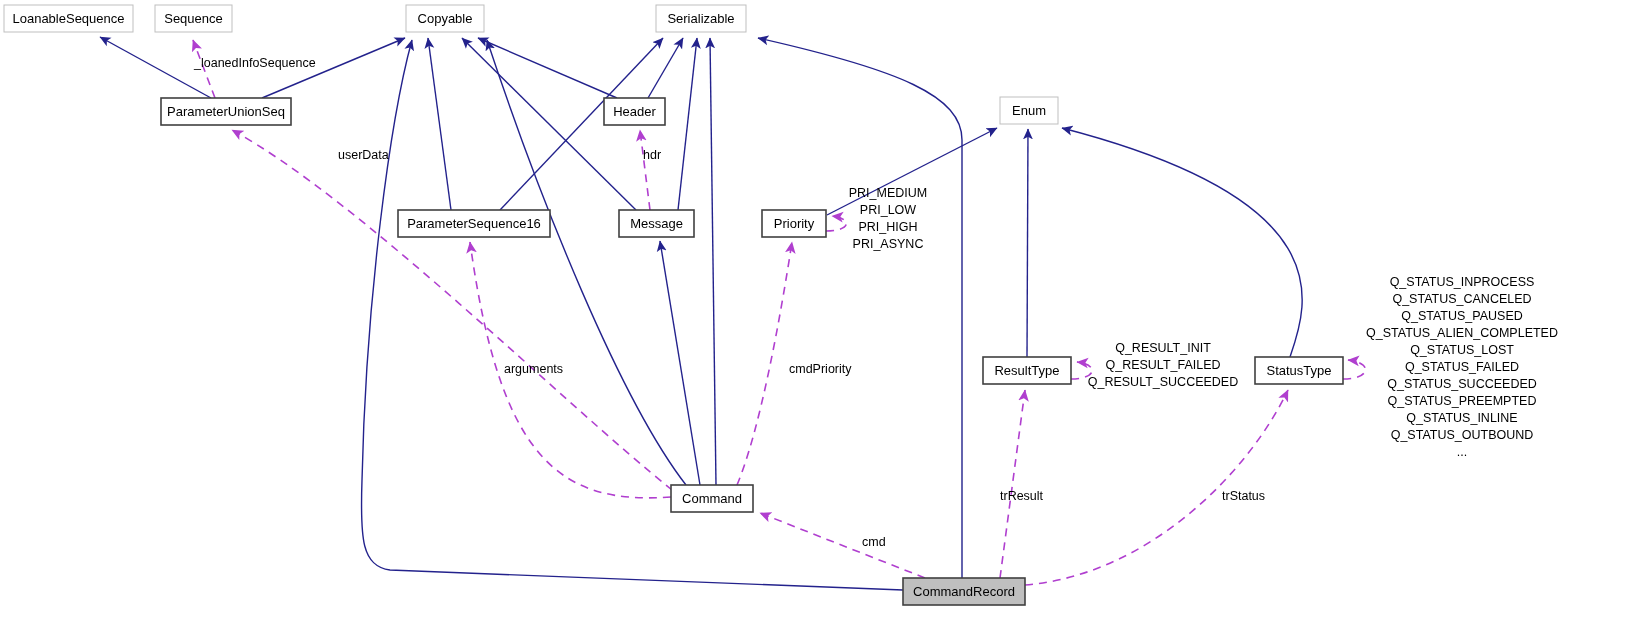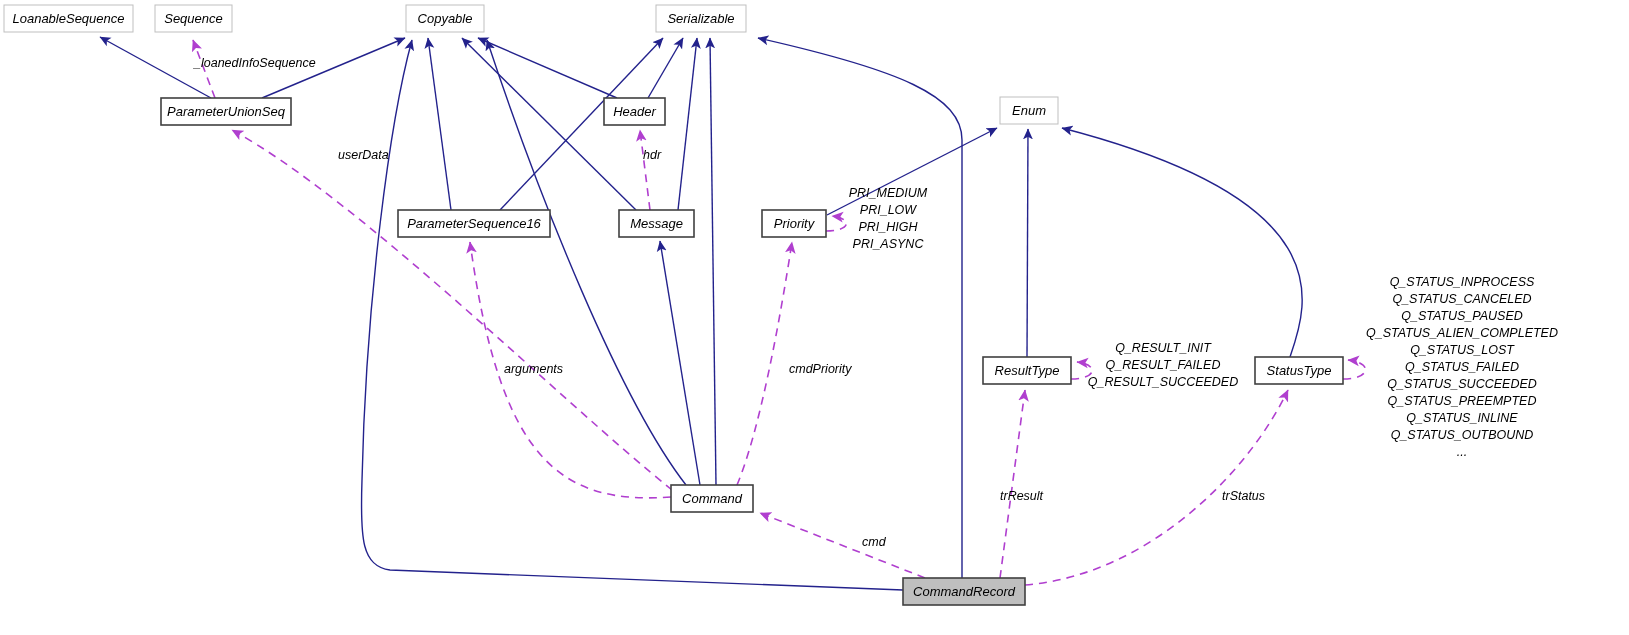--- a/index.html
+++ b/index.html
@@ -10,21 +10,20 @@
   body {
     width: 1629px;
     height: 635px;
     font-family: "Liberation Sans", sans-serif;
     overflow: hidden;
   }
   #diagram-root {
     position: relative;
     width: 1629px;
     height: 635px;
-    font-style: italic;
   }
   svg#uml-canvas {
     position: absolute;
     top: 0;
     left: 0;
     width: 1629px;
     height: 635px;
   }
   .node-rect-base {
     fill: #ffffff;

